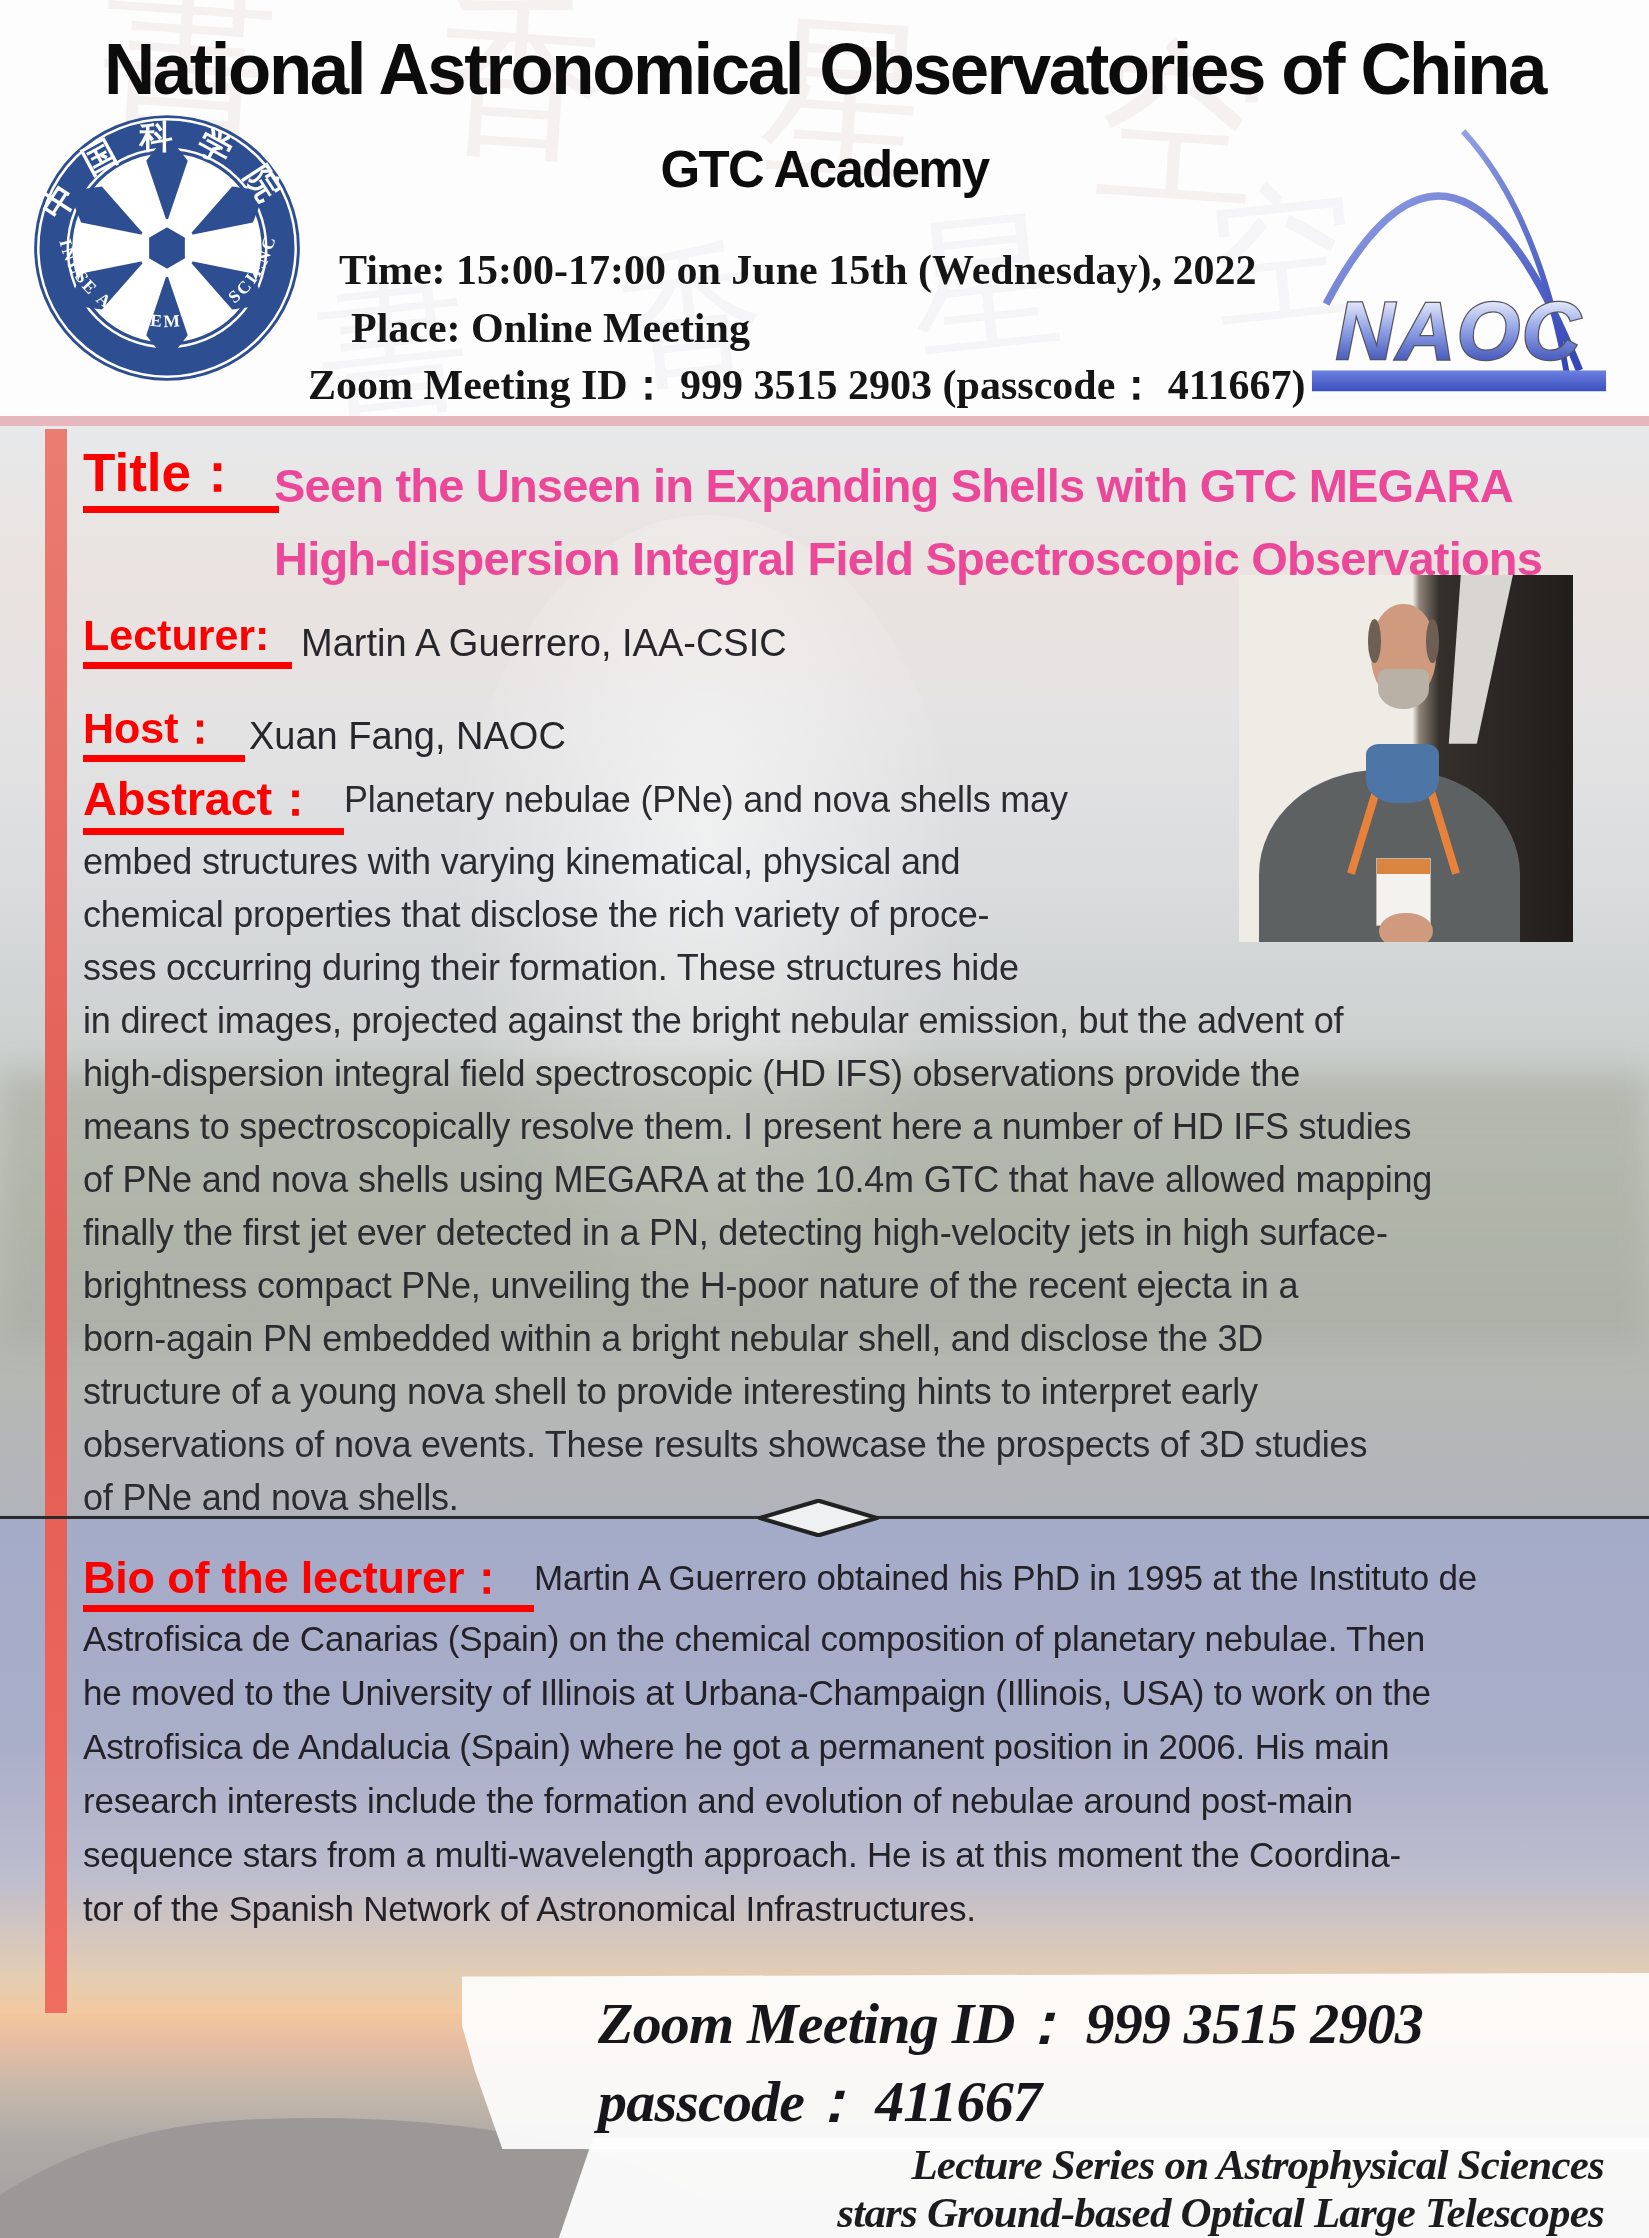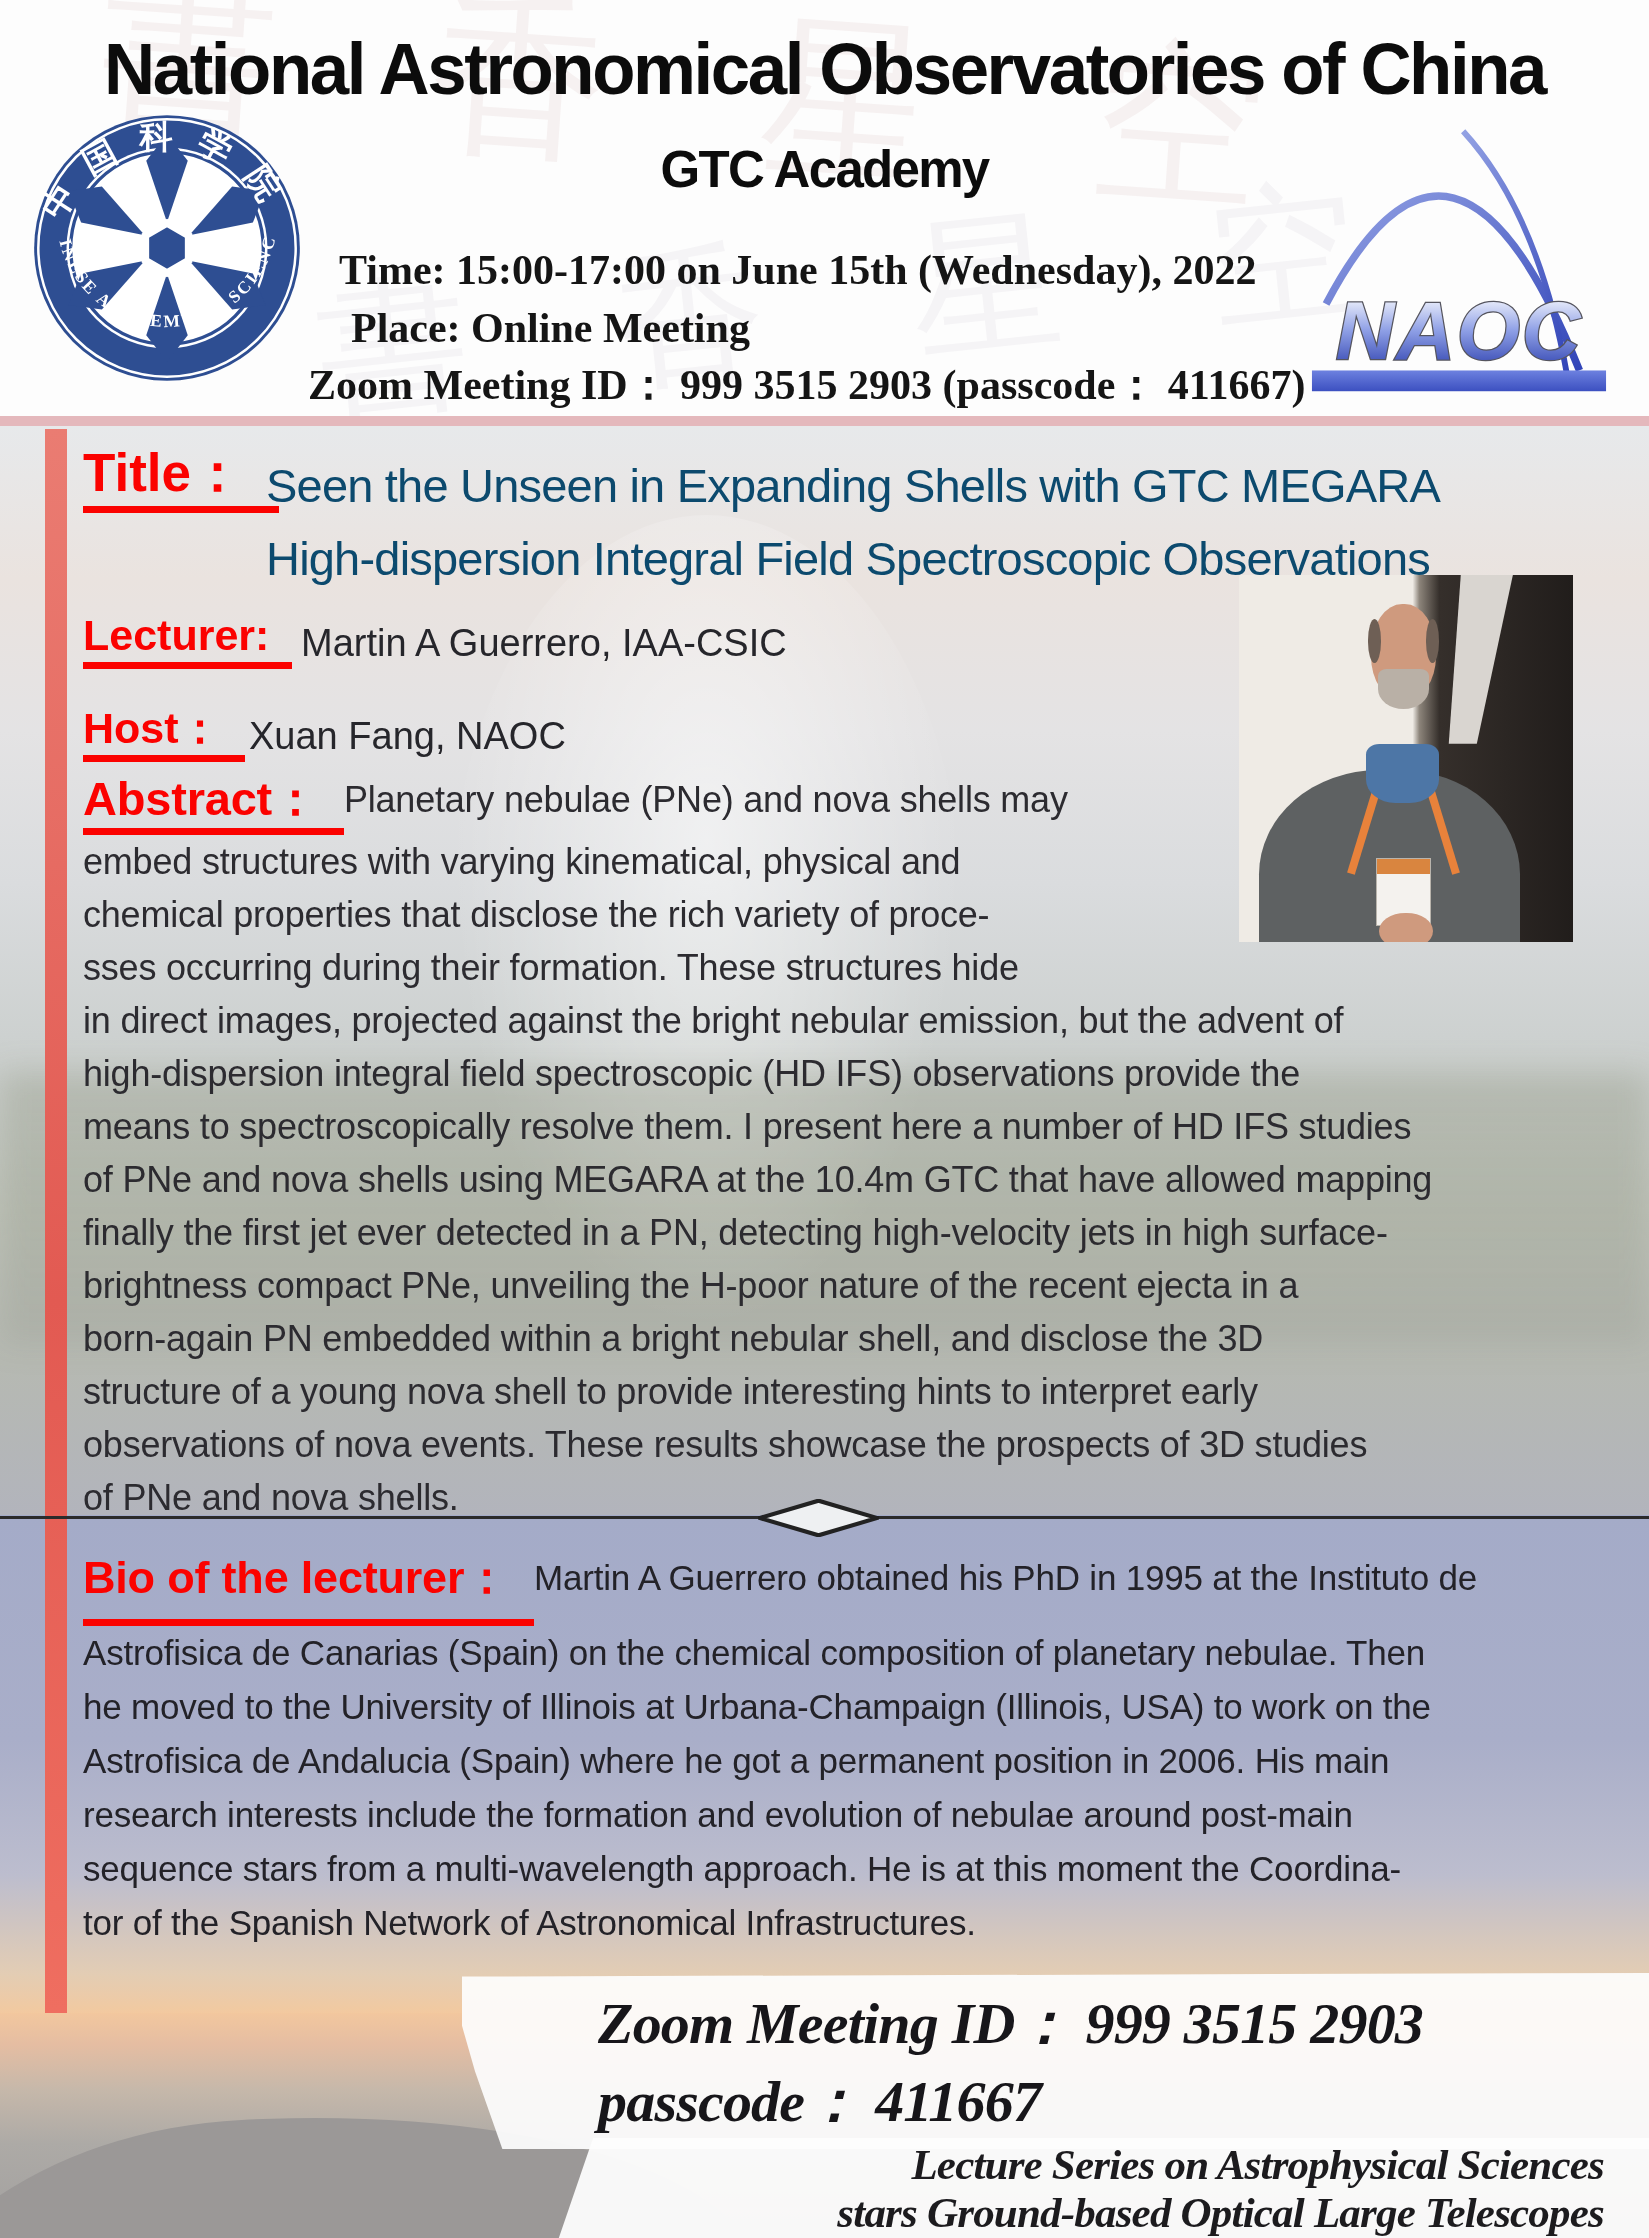--- a/index.html
+++ b/index.html
@@ -45,34 +45,34 @@
     background:#9b9897;border-radius:42% 58% 0 0/70% 52% 0 0;transform:rotate(-3deg);}
 
   
   .red-bar{position:absolute;left:45px;top:429px;width:22.4px;height:1584px;
     background:linear-gradient(180deg,#ea7c72 0%,#e25a52 55%,#ef6e60 100%);}
 
   
   .red-label{color:#fb0200;font-weight:bold;border-bottom:7.5px solid #fb0200;
     display:inline-block;line-height:1.08;}
   .title-label{position:absolute;left:83px;top:444px;font-size:53px;padding:0 35px 5px 0;}
-  .title-text{position:absolute;left:266px;top:449px;width:1347px;font-size:47px;
-    font-weight:normal;color:#0c4a6e;line-height:73px;letter-spacing:-0.8px;}
+  .title-text{position:absolute;left:274px;top:449px;width:1347px;font-size:47px;
+    font-weight:bold;color:#ec4899;line-height:73px;letter-spacing:-0.8px;}
   .row-label{font-size:43px;padding:0 23px 3.3px 0;}
   .lect-label{position:absolute;left:83px;top:612px;}
   .lect-value{position:absolute;left:301px;top:622px;font-size:38px;color:#26262b;}
   .host-label{position:absolute;left:83px;top:705px;}
   .host-value{position:absolute;left:249px;top:715px;font-size:38px;color:#26262b;}
 
   .abstract{position:absolute;left:83px;top:773px;width:1538px;color:#2c2b30;
     font-size:36px;line-height:53px;letter-spacing:-0.2px;}
   .abstract .red-label{font-size:47px;padding:0 25px 3.3px 0;vertical-align:-3.3px;}
   .bio{position:absolute;left:83px;top:1551px;width:1538px;color:#232228;
     font-size:35px;line-height:54px;letter-spacing:-0.2px;}
-  .bio .red-label{font-size:45px;padding:0 25px 16px 0;vertical-align:-3.3px;}
+  .bio .red-label{font-size:45px;padding:0 25px 2px 0;vertical-align:-3.3px;}
 
   
   .divider-line{position:absolute;left:0;top:1516px;width:1649px;height:3.3px;background:#2b2b2b;}
   .divider-diamond{position:absolute;left:758px;top:1499px;width:121px;height:38px;}
 
   
   .photo{position:absolute;left:1239px;top:575px;width:334px;height:367px;overflow:hidden;
     background:linear-gradient(90deg,#efebe5 0%,#efebe5 52%,#8d857b 54%,#352f2b 60%,#211d1b 100%);}
   .photo .wedge{position:absolute;left:58%;top:0;width:24%;height:46%;background:#d9d5d0;
     clip-path:polygon(35% 0,100% 0,55% 100%,20% 100%);}

